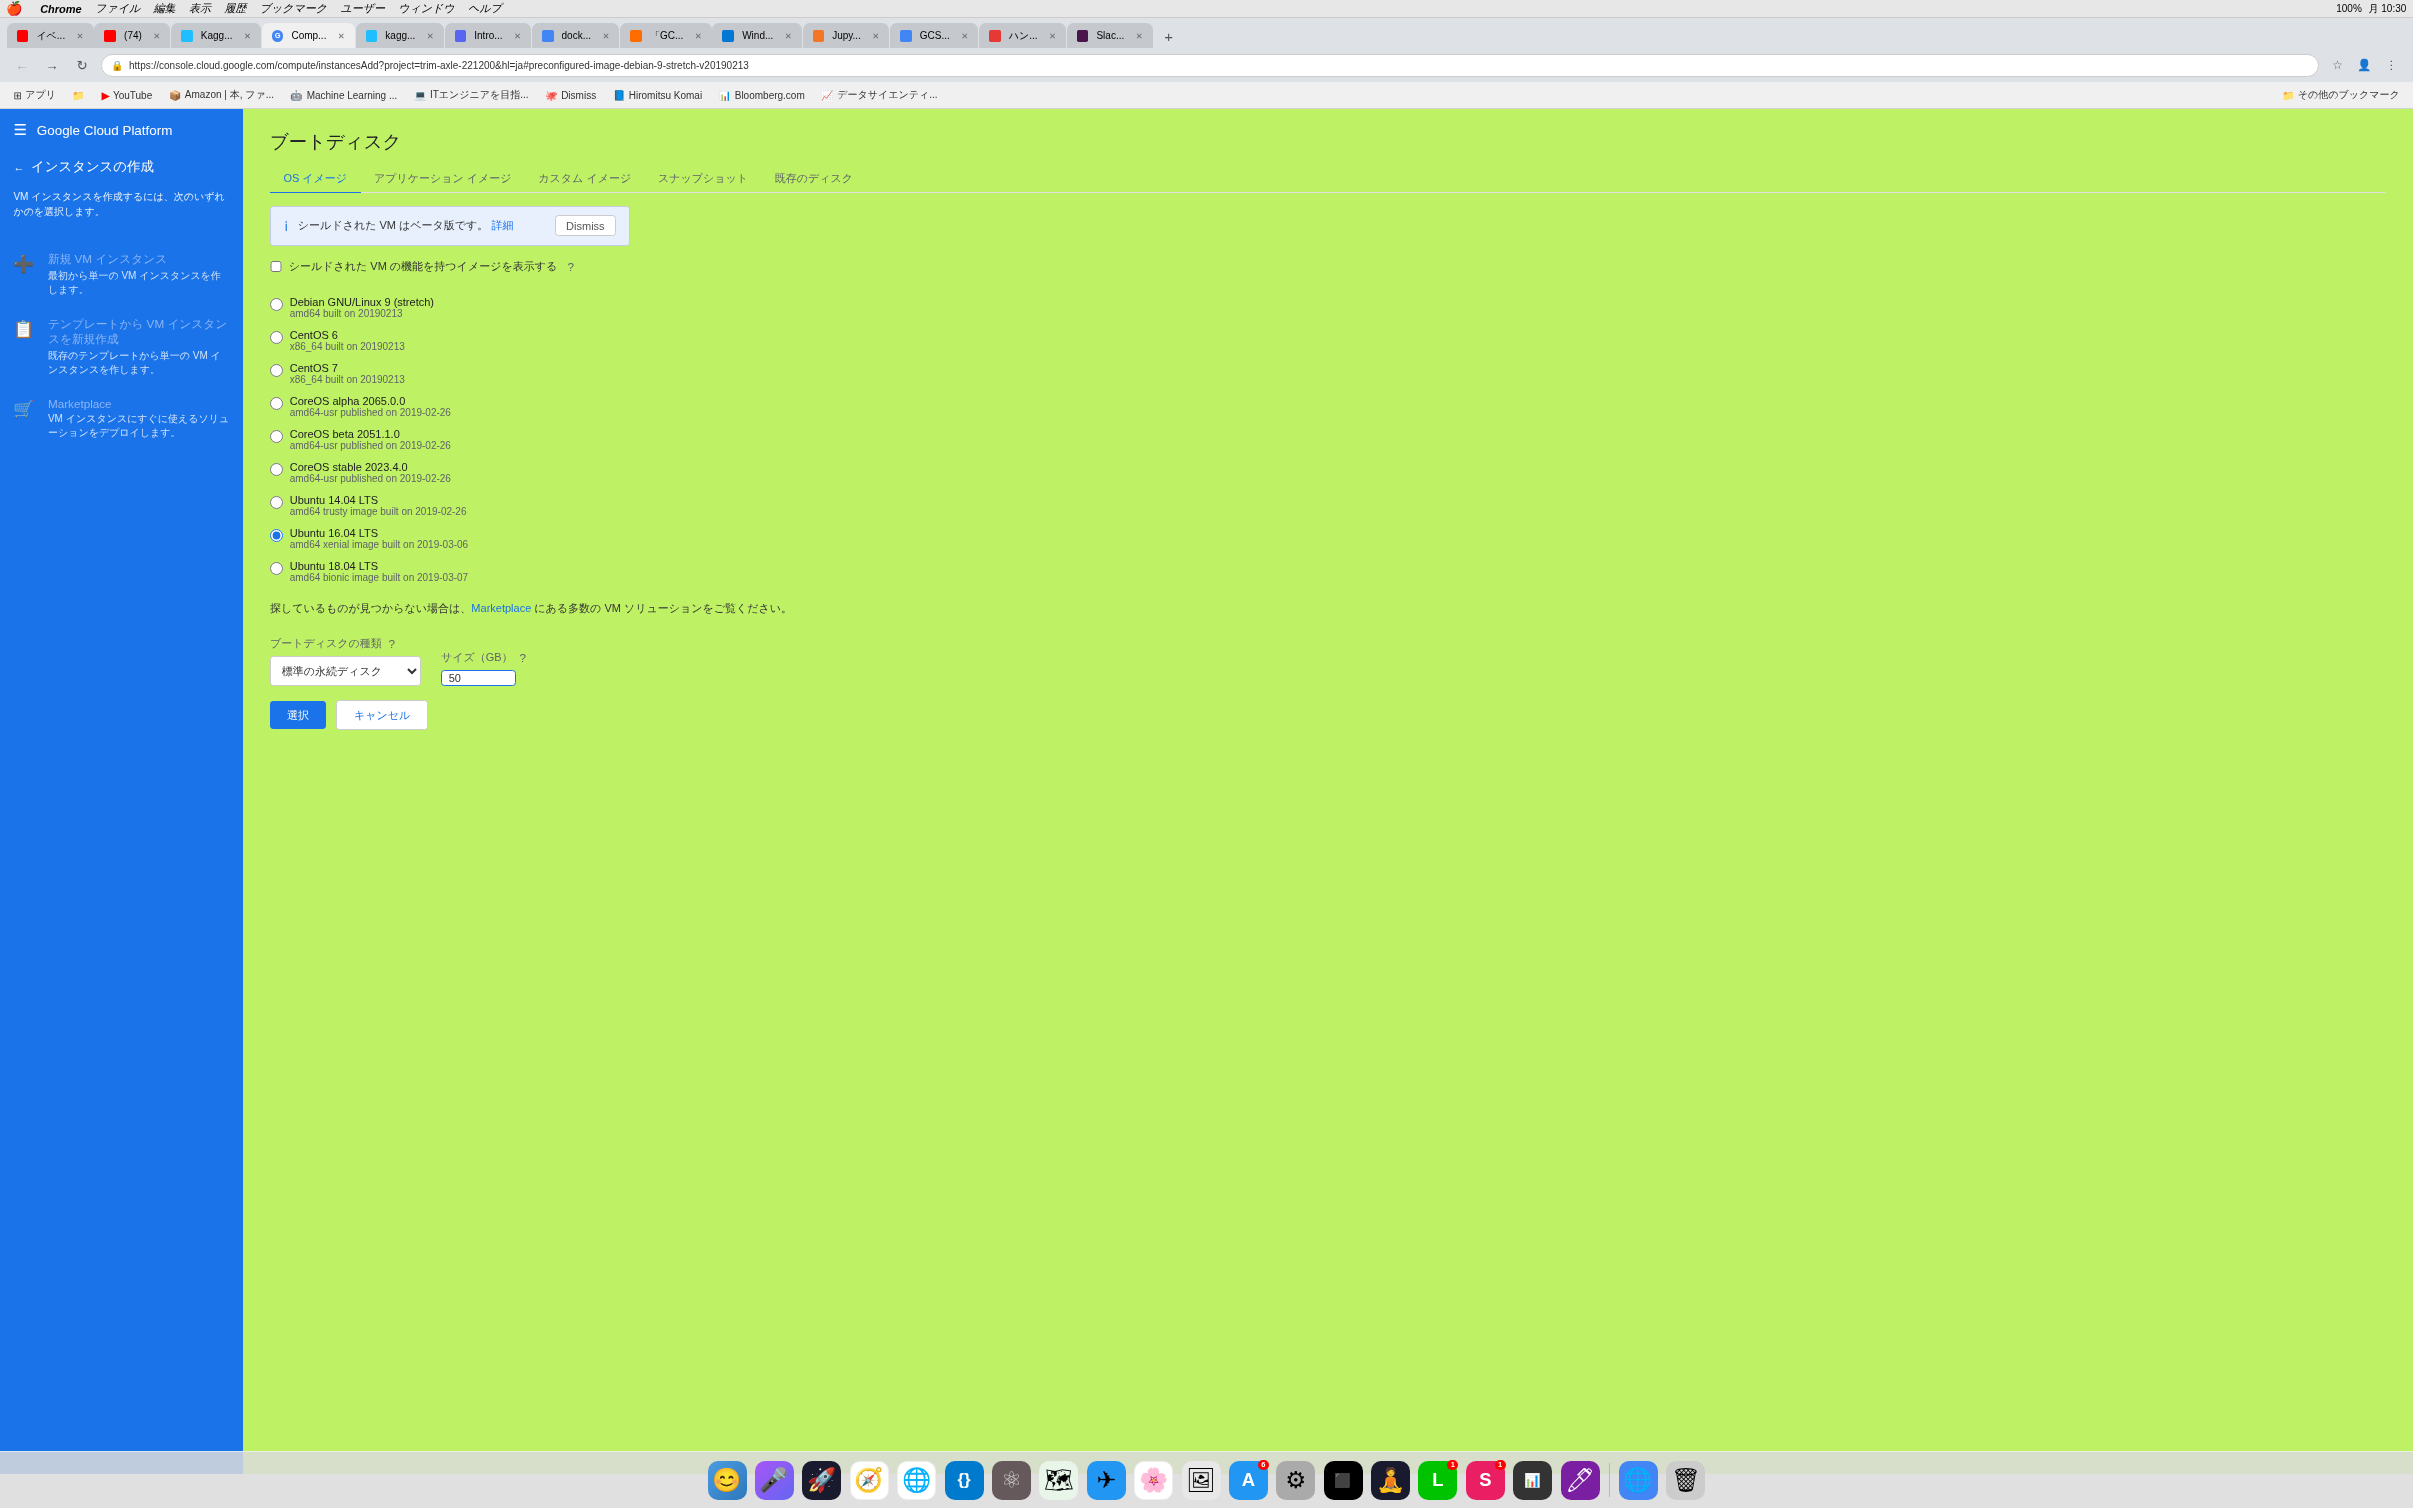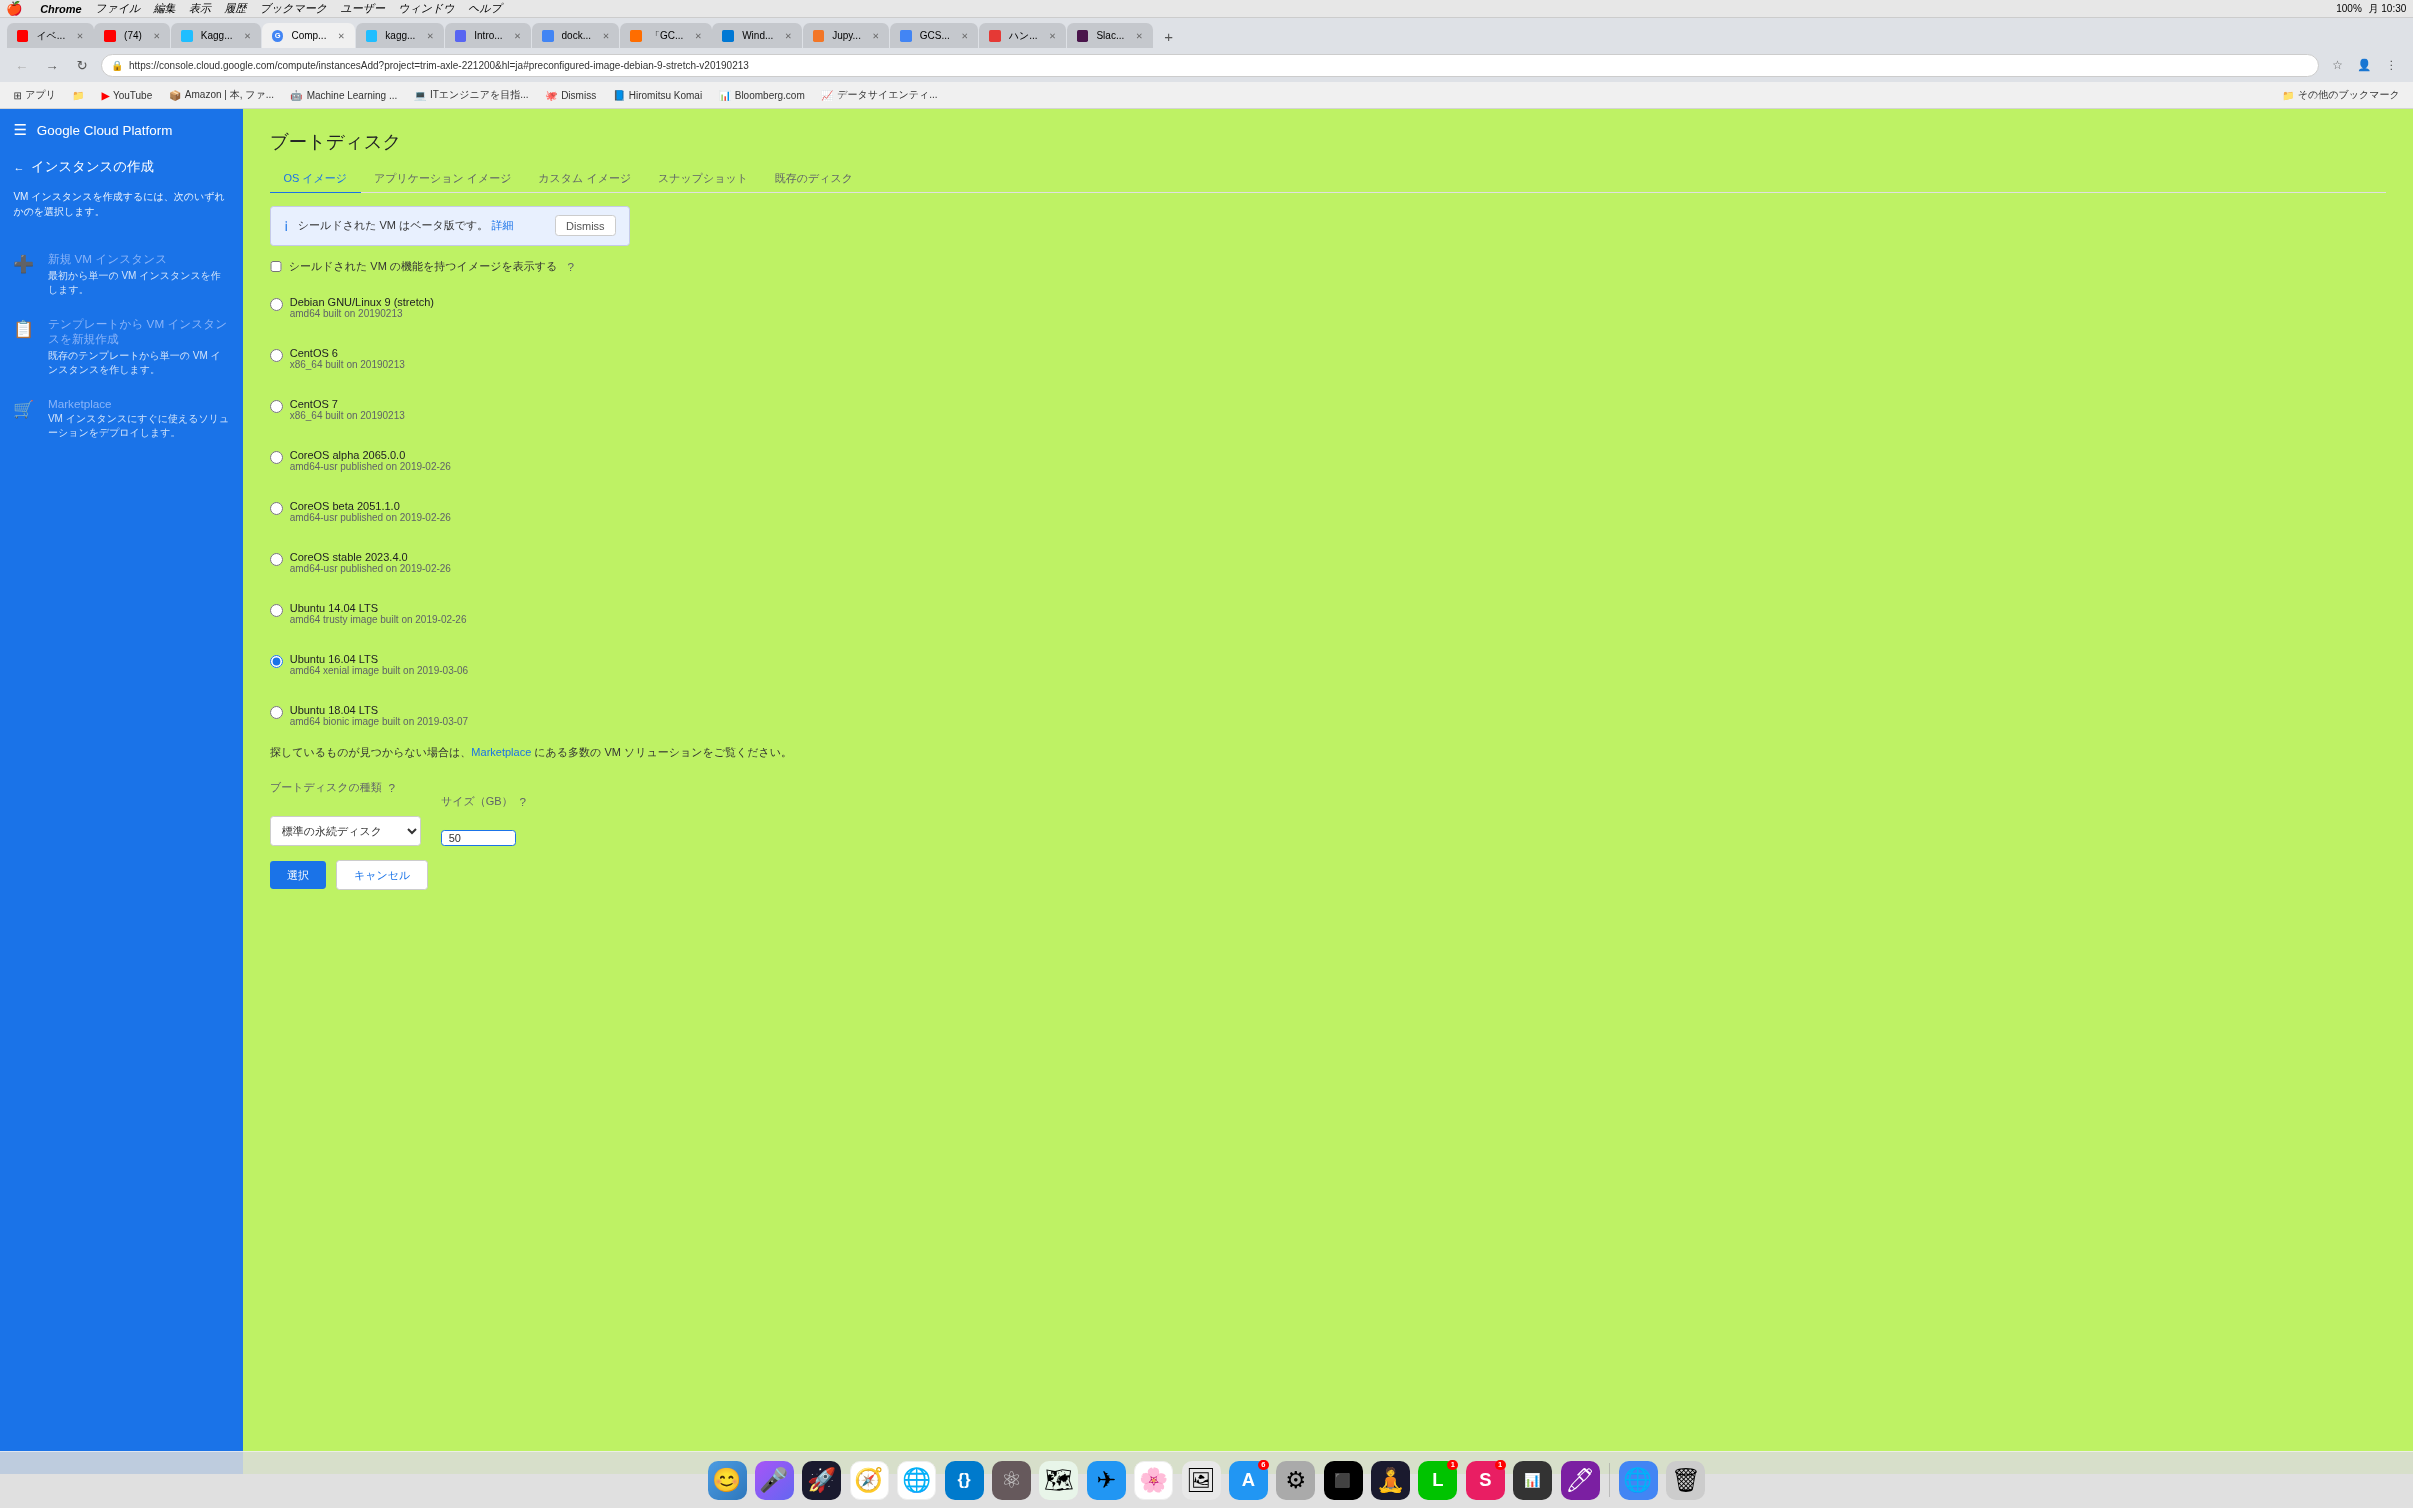--- a/index.html
+++ b/index.html
@@ -245,21 +245,21 @@
       align-items: center;
       gap: 7px;
       margin-bottom: 17px;
       font-size: 11px;
       color: #333;
     }
     .shield-check-row input[type="checkbox"] { width: 11.7px; height: 11.7px; }
     .help-icon { color: #5f6368; font-size: 11.7px; cursor: pointer; margin-left: 3.4px; }
 
     
-    .radio-list { display: flex; flex-direction: column; gap: 18px; margin-bottom: 13.4px; }
+    .radio-list { display: flex; flex-direction: column; gap: 0; margin-bottom: 13.4px; }
     .radio-item {
       display: flex;
       align-items: flex-start;
       gap: 6.7px;
       padding: 5px 0;
       cursor: pointer;
     }
     .radio-item input[type="radio"] { margin-top: 1.7px; flex-shrink: 0; accent-color: #1a73e8; }
     .radio-item-content { display: flex; flex-direction: column; }
     .radio-item-name { font-size: 11px; color: #202124; font-weight: 400; }
@@ -269,21 +269,21 @@
     .marketplace-link { font-size: 11px; color: #333; margin-bottom: 20px; }
     .marketplace-link a { color: #1a73e8; cursor: pointer; text-decoration: none; }
 
     
     .form-row {
       display: flex;
       gap: 20px;
       align-items: flex-end;
       margin-bottom: 13.4px;
     }
-    .form-group { display: flex; flex-direction: column; gap: 21px; }
+    .form-group { display: flex; flex-direction: column; gap: 5px; }
     .form-label {
       font-size: 11px;
       color: #5f6368;
       display: flex;
       align-items: center;
       gap: 3.4px;
     }
     .form-select {
       height: 30px;
       border: 0.8px solid #ccc;

